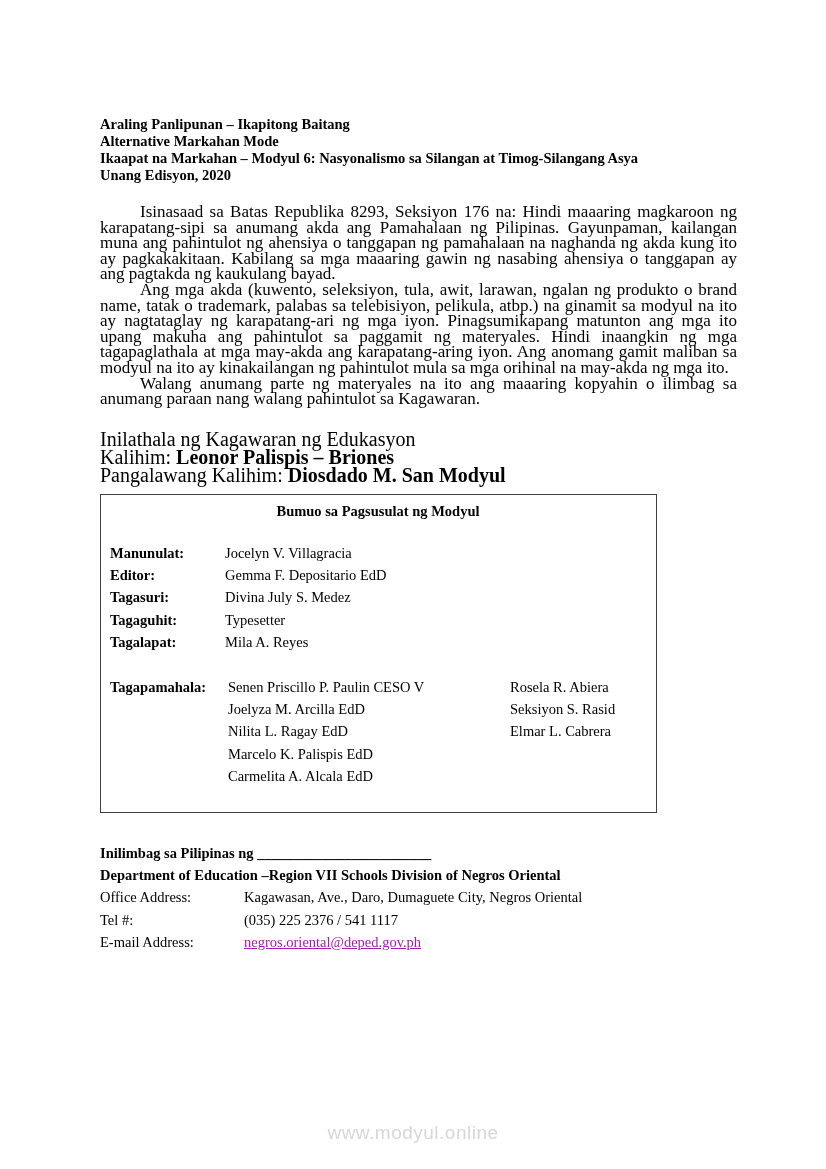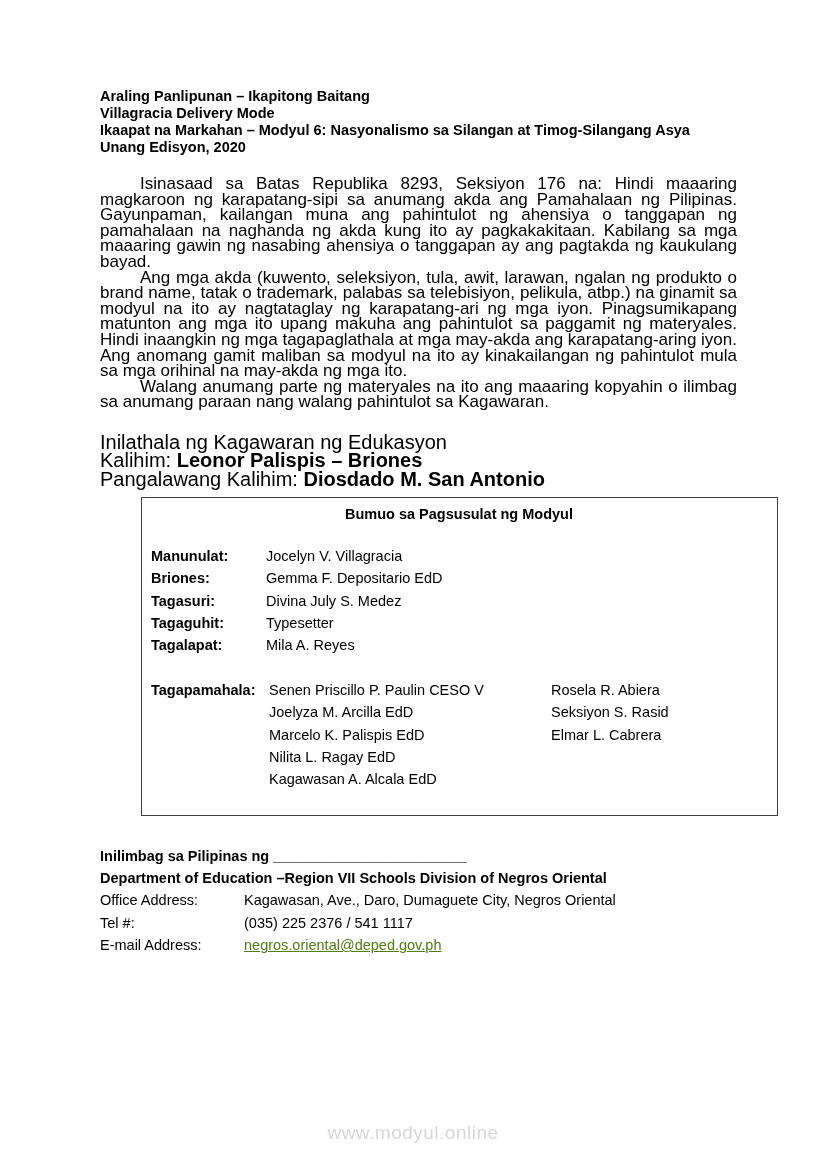--- a/index.html
+++ b/index.html
@@ -9,22 +9,23 @@
     width: 826px;
     height: 1169px;
     background: #ffffff;
     font-family: "Liberation Sans", sans-serif;
     color: #000000;
     overflow: hidden;
   }
   .content {
     position: absolute;
     left: 100px;
-    top: 88px;
+    top: 116px;
     width: 637px;
+    font-family: Liberation Serif, serif;
   }
   .header-block {
     font-weight: bold;
     font-size: 14.5px;
     line-height: 17px;
   }
   .copyright-block {
     margin-top: 20px;
     font-size: 17px;
     line-height: 15.6px;
@@ -34,26 +35,25 @@
     text-indent: 40px;
   }
   .publisher-block {
     margin-top: 23px;
     font-size: 20px;
     line-height: 18.3px;
   }
   .publisher-block b { font-weight: bold; }
   .team-box {
     margin-top: 9px;
-    width: 637px;
+    width: 557px;
     border: 1px solid #404040;
     padding: 8px 10px 24px 9px;
     font-size: 14.5px;
     min-height: 311px;
-    margin-left: 41px;
   }
   .box-title {
     text-align: center;
     font-weight: bold;
     line-height: 16px;
   }
   .credits { margin-top: 23px; }
   .credit-row {
     display: flex;
     line-height: 22.4px;
@@ -101,47 +101,47 @@
   }
 </style>
 </head>
 <body>
 
 <div class="page">
   <div class="content">
 
     <div class="header-block">
       <div>Araling Panlipunan – Ikapitong Baitang</div>
-      <div>Villagracia Delivery Mode</div>
+      <div>Alternative Markahan Mode</div>
       <div>Ikaapat na Markahan – Modyul 6: Nasyonalismo sa Silangan at Timog-Silangang Asya</div>
       <div>Unang Edisyon, 2020</div>
     </div>
 
     <div class="copyright-block">
       <p>Isinasaad sa Batas Republika 8293, Seksiyon 176 na: Hindi maaaring magkaroon ng karapatang-sipi sa anumang akda ang Pamahalaan ng Pilipinas. Gayunpaman, kailangan muna ang pahintulot ng ahensiya o tanggapan ng pamahalaan na naghanda ng akda kung ito ay pagkakakitaan. Kabilang sa mga maaaring gawin ng nasabing ahensiya o tanggapan ay ang pagtakda ng kaukulang bayad.</p>
       <p>Ang mga akda (kuwento, seleksiyon, tula, awit, larawan, ngalan ng produkto o brand name, tatak o trademark, palabas sa telebisiyon, pelikula, atbp.) na ginamit sa modyul na ito ay nagtataglay ng karapatang-ari ng mga iyon. Pinagsumikapang matunton ang mga ito upang makuha ang pahintulot sa paggamit ng materyales. Hindi inaangkin ng mga tagapaglathala at mga may-akda ang karapatang-aring iyon. Ang anomang gamit maliban sa modyul na ito ay kinakailangan ng pahintulot mula sa mga orihinal na may-akda ng mga ito.</p>
       <p>Walang anumang parte ng materyales na ito ang maaaring kopyahin o ilimbag sa anumang paraan nang walang pahintulot sa Kagawaran.</p>
     </div>
 
     <div class="publisher-block">
       <div>Inilathala ng Kagawaran ng Edukasyon</div>
       <div><span>Kalihim: </span><b>Leonor Palispis – Briones</b></div>
-      <div><span>Pangalawang Kalihim: </span><b>Diosdado M. San Antonio</b></div>
+      <div><span>Pangalawang Kalihim: </span><b>Diosdado M. San Modyul</b></div>
     </div>
 
     <div class="team-box">
       <div class="box-title">Bumuo sa Pagsusulat ng Modyul</div>
 
       <div class="credits">
         <div class="credit-row">
           <span class="credit-label">Manunulat:</span>
           <span class="credit-value">Jocelyn V. Villagracia</span>
         </div>
         <div class="credit-row">
-          <span class="credit-label">Briones:</span>
+          <span class="credit-label">Editor:</span>
           <span class="credit-value">Gemma F. Depositario EdD</span>
         </div>
         <div class="credit-row">
           <span class="credit-label">Tagasuri:</span>
           <span class="credit-value">Divina July S. Medez</span>
         </div>
         <div class="credit-row">
           <span class="credit-label">Tagaguhit:</span>
           <span class="credit-value">Typesetter</span>
         </div>
@@ -149,23 +149,23 @@
           <span class="credit-label">Tagalapat:</span>
           <span class="credit-value">Mila A. Reyes</span>
         </div>
       </div>
 
       <div class="management">
         <span class="mgmt-label">Tagapamahala:</span>
         <div class="mgmt-col1">
           <div>Senen Priscillo P. Paulin CESO V</div>
           <div>Joelyza M. Arcilla EdD</div>
+          <div>Nilita L. Ragay EdD</div>
           <div>Marcelo K. Palispis EdD</div>
-          <div>Nilita L. Ragay EdD</div>
-          <div>Kagawasan A. Alcala EdD</div>
+          <div>Carmelita A. Alcala EdD</div>
         </div>
         <div class="mgmt-col2">
           <div>Rosela R. Abiera</div>
           <div>Seksiyon S. Rasid</div>
           <div>Elmar L. Cabrera</div>
         </div>
       </div>
     </div>
 
     <div class="printing-block">
@@ -174,20 +174,20 @@
       <div class="info-row">
         <span class="info-label">Office Address:</span>
         <span>Kagawasan, Ave., Daro, Dumaguete City, Negros Oriental</span>
       </div>
       <div class="info-row">
         <span class="info-label">Tel #:</span>
         <span>(035) 225 2376 / 541 1117</span>
       </div>
       <div class="info-row">
         <span class="info-label">E-mail Address:</span>
-        <a class="email-link" style="color: #4d7c0f;">negros.oriental@deped.gov.ph</a>
+        <a class="email-link" style="color: #a21caf;">negros.oriental@deped.gov.ph</a>
       </div>
     </div>
 
   </div>
 
   <div class="watermark" style="color: rgb(215, 215, 215);">www.modyul.online</div>
 </div>
 
 </body></html>

